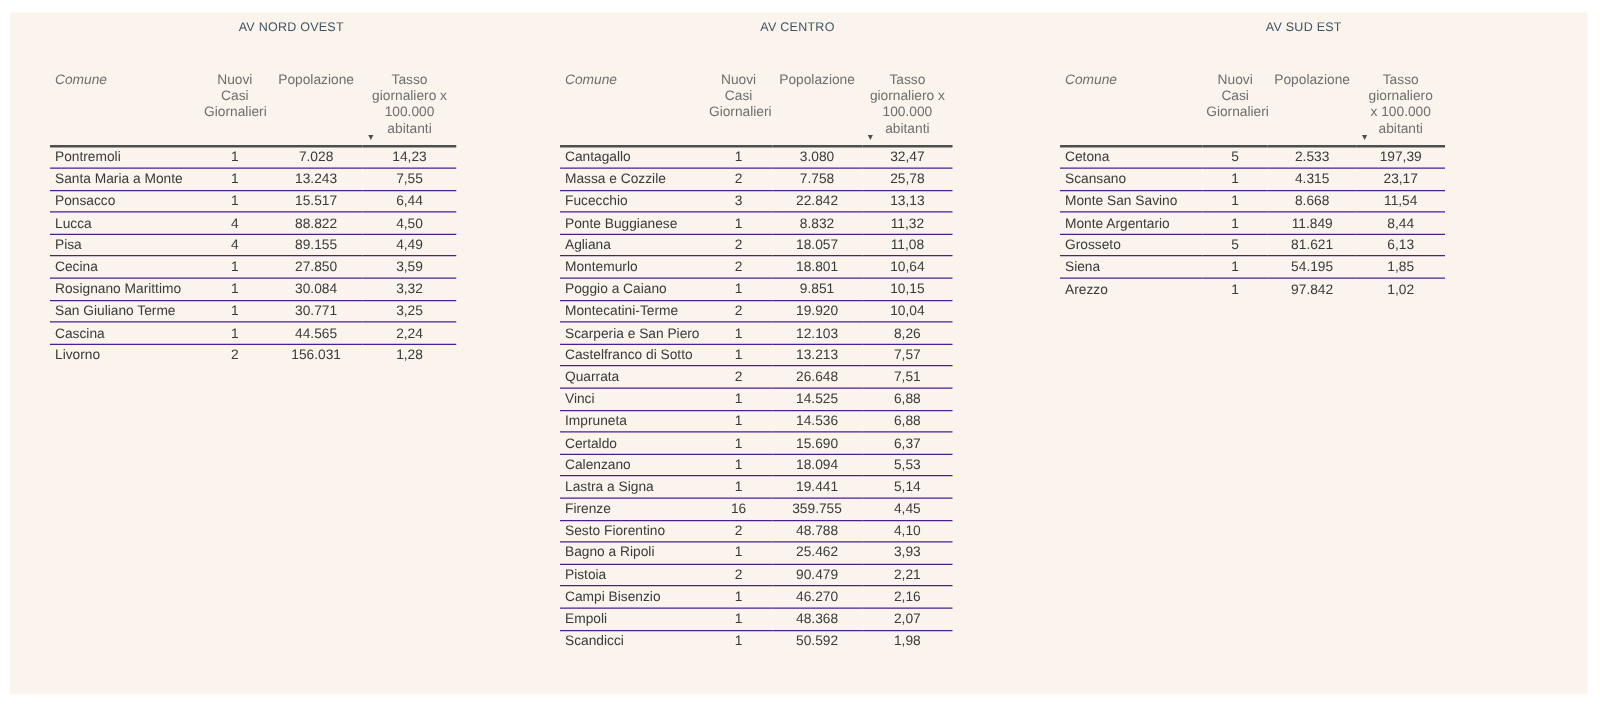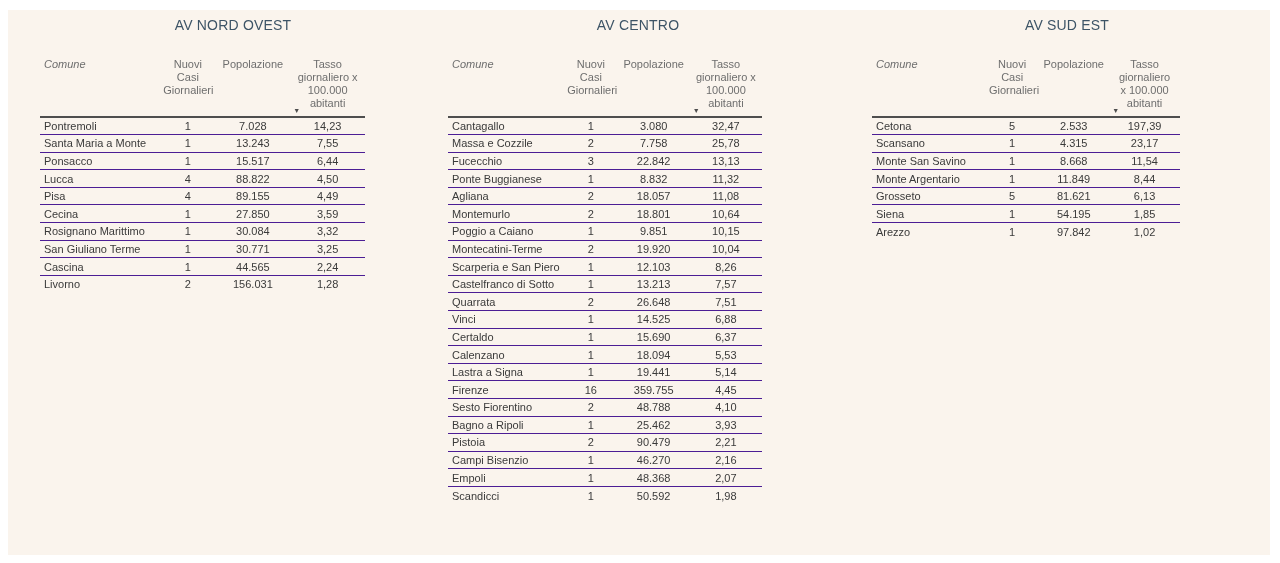--- a/index.html
+++ b/index.html
@@ -23,21 +23,21 @@
     position: absolute;
     top: 0;
     height: 100%;
   }
   .region-title {
     position: absolute;
     top: 7px;
     left: 0;
     width: 100%;
     text-align: center;
-    font-size: 14px;
+    font-size: 10px;
     font-weight: 400;
     color: #3d5466;
     letter-spacing: 0.2px;
   }
   .tbl-wrap {
     position: absolute;
     top: 48px;
   }
   table.data-table {
     border-collapse: collapse;
@@ -260,20 +260,26 @@
               <td class="c2">26.648</td>
               <td class="c3">7,51</td>
             </tr>
             <tr>
               <td class="c0">Vinci</td>
               <td class="c1">1</td>
               <td class="c2">14.525</td>
               <td class="c3">6,88</td>
             </tr>
             <tr>
+              <td class="c0">Impruneta</td>
+              <td class="c1">1</td>
+              <td class="c2">14.536</td>
+              <td class="c3">6,88</td>
+            </tr>
+            <tr>
               <td class="c0">Certaldo</td>
               <td class="c1">1</td>
               <td class="c2">15.690</td>
               <td class="c3">6,37</td>
             </tr>
             <tr>
               <td class="c0">Calenzano</td>
               <td class="c1">1</td>
               <td class="c2">18.094</td>
               <td class="c3">5,53</td>
@@ -324,21 +330,21 @@
               <td class="c0">Scandicci</td>
               <td class="c1">1</td>
               <td class="c2">50.592</td>
               <td class="c3">1,98</td>
             </tr>
           </tbody>
       </table>
     </div>
   </div>
 
-  <div class="region" style="left:837px; width:396px;margin-left:24px;">
+  <div class="region" style="left:837px; width:396px;">
     <div class="region-title">AV SUD EST</div>
     <div class="tbl-wrap" style="left:3px; width:308px;">
       <table class="data-table">
         <colgroup>
             <col style="width:37%">
             <col style="width:17%">
             <col style="width:23%">
             <col style="width:23%">
           </colgroup>
         <thead>

